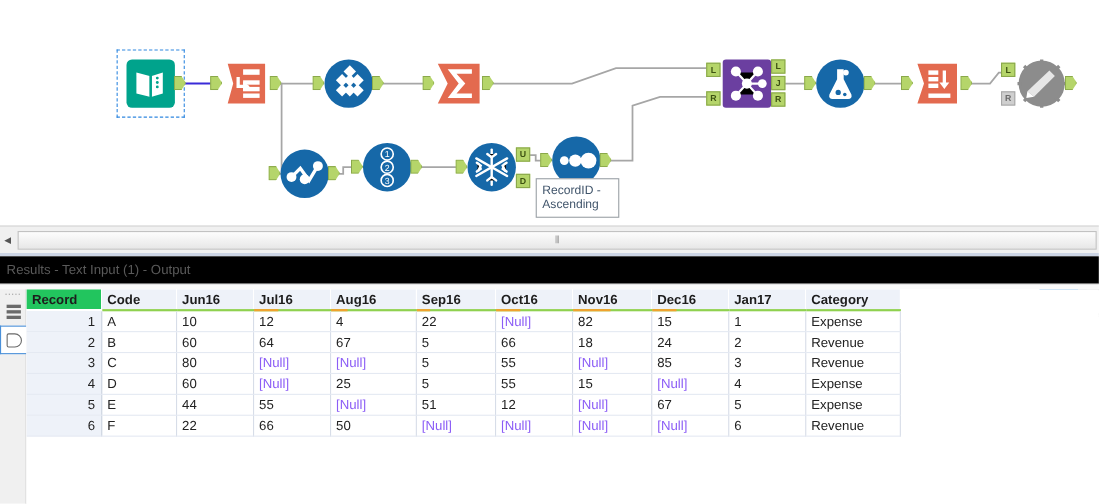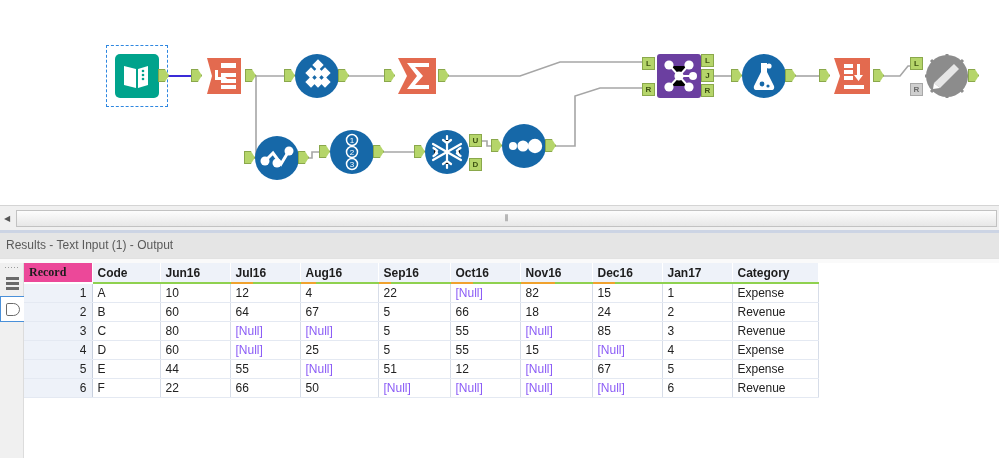--- a/index.html
+++ b/index.html
@@ -82,21 +82,21 @@
 
   
   #results {
     position: absolute; left: 0; top: 233px; width: 999px; height: 225px;
     background: #ffffff;
   }
   #results-title {
     height: 25px; line-height: 25px;
     padding-left: 6px;
     font-size: 12px; color: #5a5a5a;
-    background: #e5e5e5;
+    background: #000000;
   }
   #results-toolbar {
     height: 30px;
     display: flex; align-items: center;
     background: #fafafa;
     border-top: 1px solid #e2e2e2;
     border-bottom: 1px solid #e2e2e2;
     font-size: 12px; color: #333;
     position: relative;
   }
@@ -170,21 +170,21 @@
     color: #1d1d1d;
     font-weight: bold;
     text-align: left;
     padding: 2px 5px;
     height: 19px;
     border-right: 1px solid #ffffff;
     border-bottom: 2px solid #8fd14f;
     position: relative;
     white-space: nowrap;
   }
-  th.rec { text-align: left; border-bottom: 2px solid transparent; background:#ec4899;font-family:Liberation Serif, serif; }
+  th.rec { text-align: left; border-bottom: 2px solid transparent; background:#22c55e; }
   th .ubar {
     position: absolute; left: 0; bottom: -2px; height: 2px; background: #f0a22e;
   }
   td {
     padding: 2px 5px; height: 18px;
     border-right: 1px solid #d7dde8;
     border-bottom: 1px solid #e4e9f2;
     background: #ffffff;
     color: #222;
     white-space: nowrap;
@@ -419,20 +419,21 @@
               <path d="M39 7 L36 10"></path>
               <path d="M10 36 L7 39"></path>
           </g>
           <path d="M10 30 L30 11 L35 16 L16 35 Z" fill="#e6e6e6"></path>
           <path d="M10 30 L16 35 L9 36 Z" fill="#fff"></path>
         </svg>
       </div>
       <div class="anchor out disabled" style="left:45px;top:17px;background:#b5d56a;border-color:#8aa84b;"></div>
     </div>
 
+    <div class="ann" style="left:487px;top:162px;width:76px;">RecordID - Ascending</div>
   </div>
 
   <div id="hscroll">
     <div class="arrow">◀</div>
     <div class="track">
       <span class="grip">⦀</span>
     </div>
   </div>
   <div id="splitline"></div>
 

